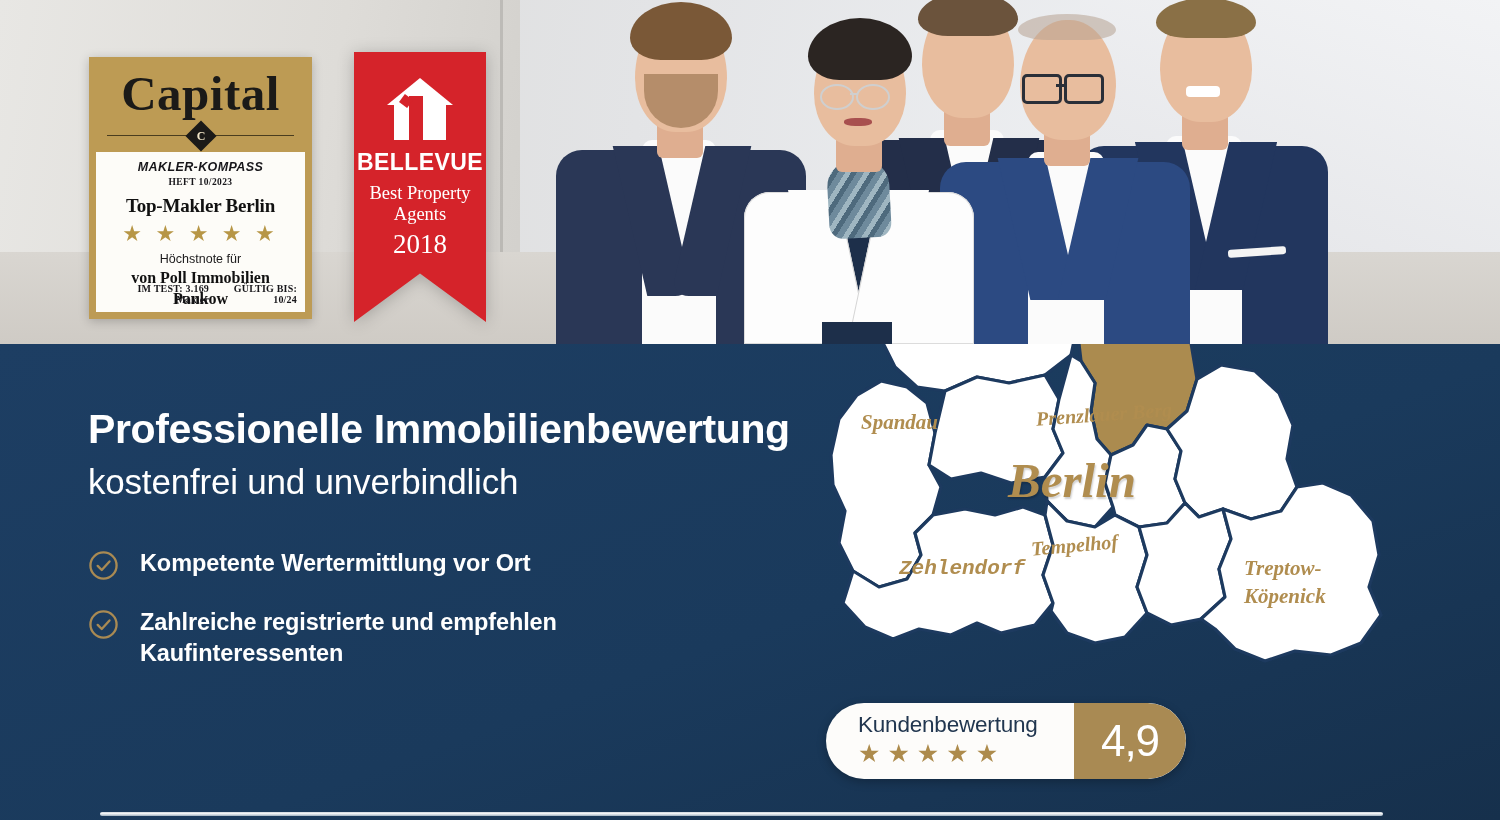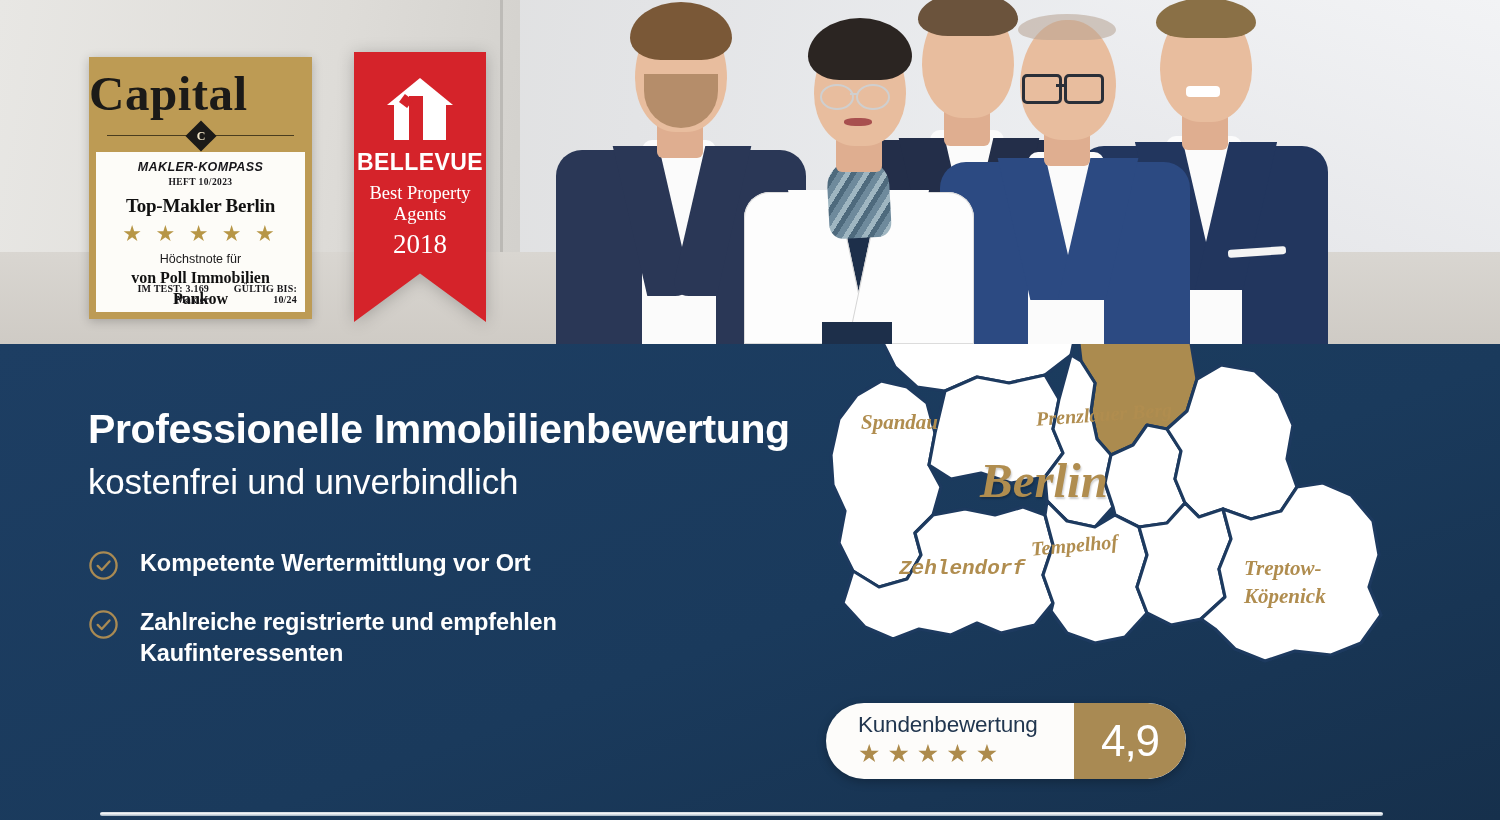--- a/index.html
+++ b/index.html
@@ -104,21 +104,21 @@
   #p5 .teeth{position:absolute;left:108px;top:86px;width:34px;height:11px;background:#fff;border-radius:4px;}
 
   
   .capital-badge{
     position:absolute;left:89px;top:57px;width:223px;height:262px;
     background:#bd9b54;box-shadow:0 2px 10px rgba(0,0,0,.22);
     font-family:"Liberation Serif", serif;
   }
   .capital-top{height:88px;position:relative;}
   .capital-word{
-    position:absolute;left:0;right:0;top:8px;
+    position:absolute;left:0;right:0;top:8px;text-align:center;
     color:#1b1a18;font-size:49px;font-weight:700;letter-spacing:.5px;
     font-family:"Liberation Serif", serif;
   }
   .capital-rule{position:absolute;top:78px;left:18px;right:18px;height:1px;background:#4a3d1f;}
   .capital-dia{
     position:absolute;left:50%;top:68px;margin-left:-11px;width:22px;height:22px;
     background:#1b1a18;transform:rotate(45deg);
   }
   .capital-dia span{
     position:absolute;inset:0;transform:rotate(-45deg);
@@ -197,21 +197,21 @@
   
   .map{position:absolute;left:795px;top:215px;width:620px;height:480px;}
   .map svg{display:block;width:620px;height:480px;}
   .maplabel{
     position:absolute;font-family:"Liberation Serif",serif;font-style:italic;
     font-weight:700;color:#b08d4f;white-space:nowrap;
   }
   #lbl-pankow{left:1077px;top:322px;font-size:24px;color:#ffffff;}
   #lbl-prenz{left:1036px;top:403px;font-size:20px;transform:rotate(-4deg);}
   #lbl-spandau{left:861px;top:410px;font-size:21px;}
-  #lbl-berlin{left:980px;top:452px;font-size:49px;text-shadow:1px 2px 2px rgba(0,0,0,.20);font-family:Liberation Serif, serif;}
+  #lbl-berlin{left:1008px;top:452px;font-size:49px;text-shadow:1px 2px 2px rgba(0,0,0,.20);font-family:Liberation Serif, serif;}
   #lbl-tempelhof{left:1031px;top:534px;font-size:20px;transform:rotate(-5deg);}
   #lbl-zehlendorf{left:899px;top:557px;font-size:21px;font-family:Liberation Mono, monospace;}
   #lbl-treptow{left:1244px;top:554px;font-size:21px;line-height:28px;}
 
   
   .rating{
     position:absolute;left:826px;top:703px;width:360px;height:76px;
     background:#fdfcfa;border-radius:38px;box-shadow:0 3px 10px rgba(0,0,0,.25);
     overflow:hidden;
   }

